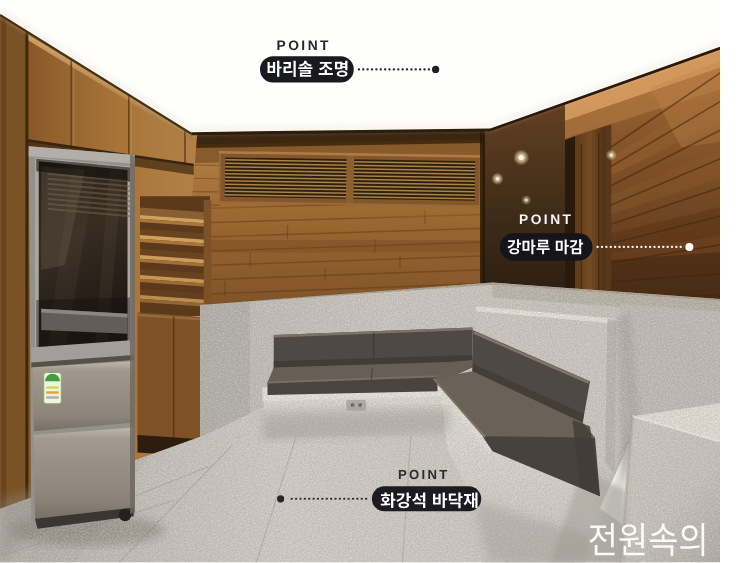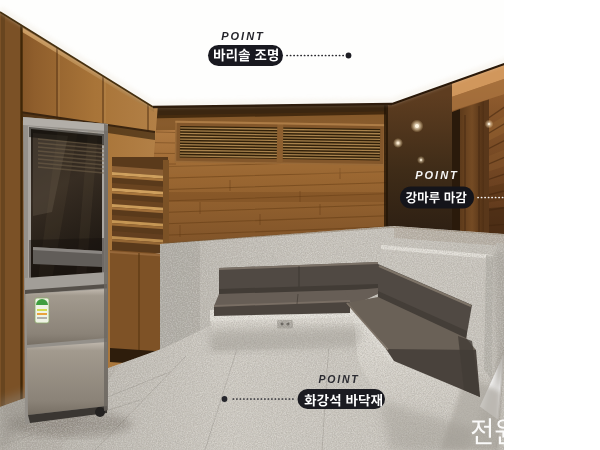--- a/index.html
+++ b/index.html
@@ -1,16 +1,16 @@
 <!DOCTYPE html>
 <html><head>
 <meta charset="utf-8">
 <style>
   html,body{margin:0;padding:0;background:#fff;}
-  #stage{position:relative;width:504px;height:450px;overflow:hidden;font-family:"Liberation Sans",sans-serif;font-style:italic;}
+  #stage{position:relative;width:576px;height:450px;overflow:hidden;font-family:"Liberation Sans",sans-serif;}
 </style>
 </head>
 <body>
 <div id="stage">
 <svg width="600" height="450" viewBox="0 0 600 450" xmlns="http://www.w3.org/2000/svg">
 <defs>
   <linearGradient id="gBackWall" x1="0" y1="95" x2="0" y2="250" gradientUnits="userSpaceOnUse">
     <stop offset="0" stop-color="#a46f37"></stop>
           <stop offset="0.18" stop-color="#b37d45"></stop>
     <stop offset="0.5" stop-color="#9c6832"></stop>

